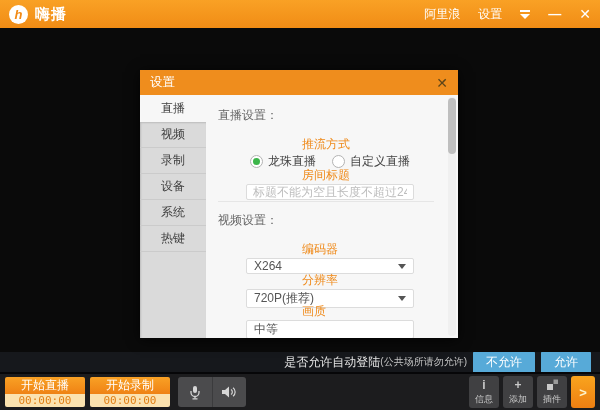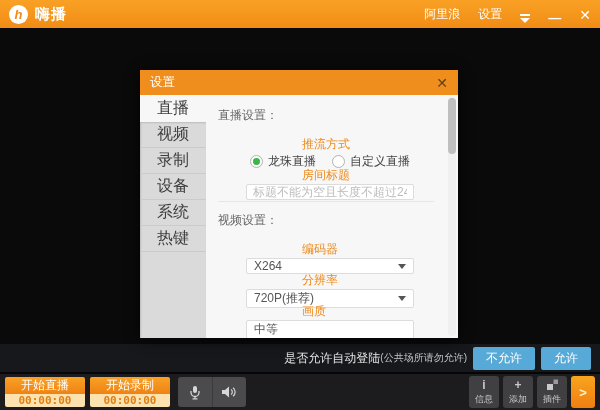--- a/index.html
+++ b/index.html
@@ -4,39 +4,39 @@
 <style>
   * { margin:0; padding:0; box-sizing:border-box; }
   html,body { background:#2b2b2b; }
   body { font-family:"Liberation Sans","DejaVu Sans",sans-serif; }
   .window { width:600px; height:410px; display:flex; flex-direction:column; overflow:hidden; position:relative; background:#0a0a0a; }
 
   
   .titlebar { height:28px; flex:none; background:linear-gradient(#f9a125,#f18c15); display:flex; align-items:center; padding:0 9px; }
   .logo { width:19px; height:19px; background:#fff; border-radius:50%; display:flex; align-items:center; justify-content:center; color:#f28a15; font-weight:bold; font-style:italic; font-size:13px; }
   .app-title { color:#fff; font-size:15px; font-weight:bold; margin-left:7px; letter-spacing:1px; }
-  .tb-right { margin-left:auto; display:flex; align-items:flex-end; gap:18px; }
+  .tb-right { margin-left:auto; display:flex; align-items:center; gap:18px; }
   .tb-link { color:#fff; font-size:12px; cursor:pointer; }
   .collapse-icon { display:flex; flex-direction:column; align-items:center; gap:2px; cursor:pointer; }
   .collapse-icon .bar { width:10px; height:2px; background:#fff; }
   .collapse-icon .tri { width:0; height:0; border-left:5px solid transparent; border-right:5px solid transparent; border-top:5px solid #fff; }
   .tb-min { color:#fff; font-size:13px; font-weight:bold; cursor:pointer; line-height:10px; }
   .tb-close { color:#fff; font-size:14px; cursor:pointer; }
 
   
   .main { flex:1; position:relative; background:#0a0a0a; }
 
   
   .dialog { position:absolute; left:140px; top:42px; width:318px; height:268px; display:flex; flex-direction:column; box-shadow:0 2px 12px rgba(0,0,0,.75); }
   .dlg-header { height:25px; flex:none; background:#ef8d1d; display:flex; align-items:center; padding:0 10px; }
   .dlg-title { color:#fff; font-size:12.5px; }
   .dlg-close { margin-left:auto; color:#5e4519; font-size:14px; font-weight:bold; cursor:pointer; }
   .dlg-body { flex:1; display:flex; background:#f7f7f7; position:relative; overflow:hidden; }
 
-  .sidebar { width:66px; flex:none; display:flex; flex-direction:column; font-size:16px; color:#3e3e3e; }
+  .sidebar { width:66px; flex:none; display:flex; flex-direction:column; font-size:12px; color:#3e3e3e; }
   .side-active { height:27px; flex:none; display:flex; align-items:center; justify-content:center; background:#f7f7f7; cursor:pointer; }
   .side-gray { flex:1; background:#dadada; box-shadow:inset 1px 1px 2px rgba(0,0,0,.14); }
   .side-item { height:26px; display:flex; align-items:center; justify-content:center; border-bottom:1px solid #cbcbcb; cursor:pointer; }
 
   .content { flex:1; padding:10px 14px 7px 10px; font-size:12px; }
   .sec-title { color:#666; margin:2px 0 12px 2px; }
   .frow { display:flex; align-items:center; margin-bottom:7px; height:24px;flex-direction:column; }
   .flabel { width:56px; flex:none; color:#ef8a1a; }
   .radio-wrap { display:flex; align-items:center; color:#444; }
   .radio { width:13px; height:13px; border-radius:50%; border:1px solid #b3b3b3; background:#fff; display:flex; align-items:center; justify-content:center; margin-right:5px; cursor:pointer; }
@@ -47,30 +47,30 @@
   .select { width:168px; height:22px; border:1px solid #dcdcdc; border-radius:2px; background:#fff; display:flex; align-items:center; padding:0 7px; cursor:pointer; }
   .select .val { color:#555; }
   .select .ph { color:#b8b8b8; }
   .star { color:#f5941d; font-size:13px; margin-right:5px; line-height:1; }
   .caret { margin-left:auto; width:0; height:0; border-left:4px solid transparent; border-right:4px solid transparent; border-top:5px solid #555; }
   .sep { border-top:1px solid #e6e6e6; margin:10px 2px 10px 2px; width:216px; }
   .scroll-track { position:absolute; top:2px; right:2px; bottom:2px; width:8px; background:#f0f0f0; border-radius:4px; }
   .scroll-thumb { position:absolute; top:1px; left:0; width:8px; height:56px; background:#bfbfbf; border-radius:4px; cursor:pointer; }
 
   
-  .notify { height:28px; flex:none; background:#16181c; display:flex; align-items:center; justify-content:flex-end; padding:0 9px; }
+  .notify { height:20px; flex:none; background:#16181c; display:flex; align-items:center; justify-content:flex-end; padding:0 9px; }
   .notify-msg { color:#e5e5e5; font-size:12px; }
   .notify-note { color:#c4c4c4; font-size:10px; }
   .nbtn { background:#57aad8; color:#fff; font-size:12px; padding:3px 13px; border-radius:2px; margin-left:6px; cursor:pointer; }
 
   
   .controls { height:38px; flex:none; background:#1c1c1e; border-top:2px solid #060608; display:flex; align-items:center; padding:15px 5px; gap:5px; }
   .start-btn { width:80px; height:30px; border-radius:2px; overflow:hidden; display:flex; flex-direction:column; cursor:pointer; }
   .start-top { height:17px; flex:none; background:linear-gradient(#f9a125,#ef8214); color:#fff; font-size:12px; display:flex; align-items:center; justify-content:center; }
-  .start-time { flex:1; background:#fbe2af; color:#e07f15; font-size:11px; font-weight:bold; display:flex; align-items:center; justify-content:center; font-family:"DejaVu Sans Mono",monospace; }
+  .start-time { flex:1; background:#fbe2af; color:#e07f15; font-size:11px; font-weight:normal; display:flex; align-items:center; justify-content:center; font-family:"DejaVu Sans Mono",monospace; }
   .av-group { width:68px; height:30px; background:#4b4b4d; border-radius:3px; display:flex; margin-left:3px; overflow:hidden; }
   .av-btn { flex:1; display:flex; align-items:center; justify-content:center; cursor:pointer; }
   .av-btn:first-child { border-right:1px solid #3b3b3d; }
   .right-group { margin-left:auto; display:flex; align-items:center; gap:4px; }
   .tool-btn { width:30px; height:32px; background:#404042; border-radius:3px; display:flex; flex-direction:column; align-items:center; justify-content:center; color:#c9c9c9; cursor:pointer; }
   .tool-icon { height:14px; font-size:12px; line-height:14px; font-weight:bold; }
   .tool-label { font-size:9px; margin-top:1px; }
   .expand-btn { width:24px; height:32px; border-radius:3px; background:linear-gradient(#f9a41e,#ee7f12); color:#fdf3cd; font-weight:bold; font-size:13px; display:flex; align-items:center; justify-content:center; cursor:pointer; }
 </style>
 </head>

